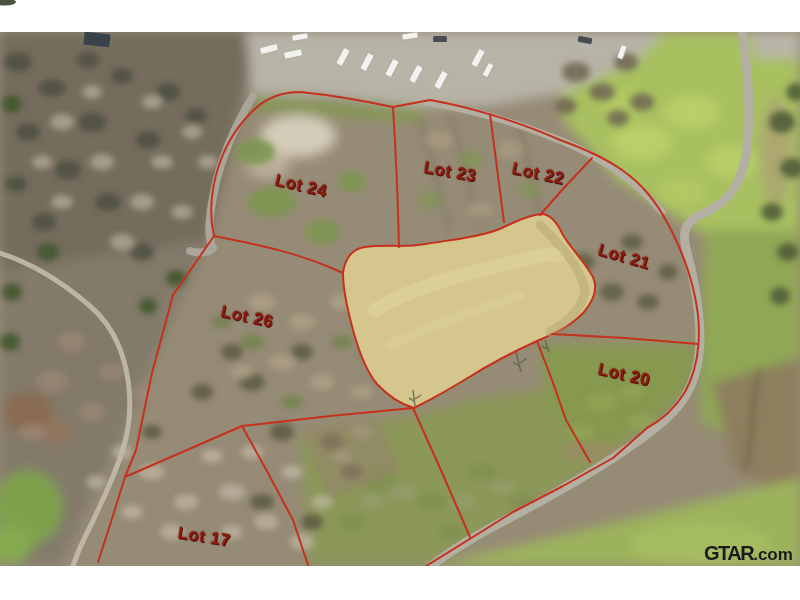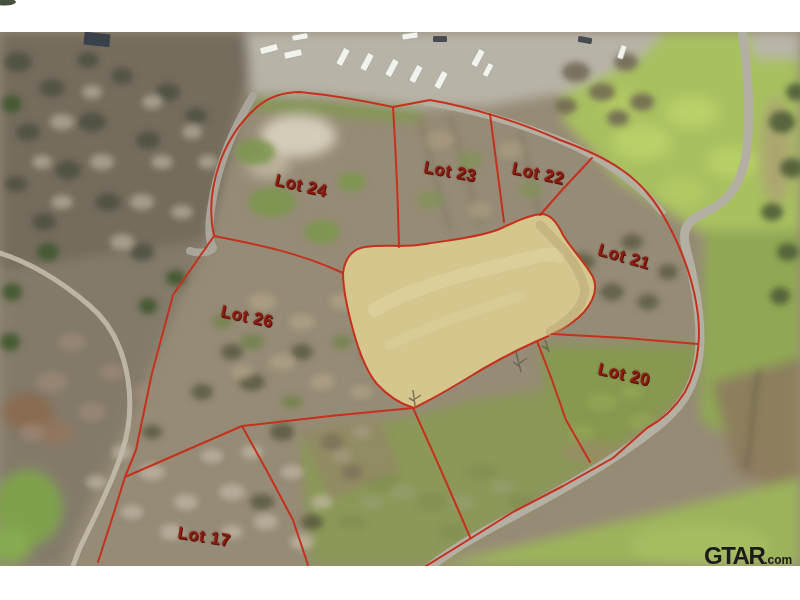--- a/index.html
+++ b/index.html
@@ -22,22 +22,22 @@
     user-select:none;
   }
   
   .watermark{
     position:absolute;
     left:704px;top:542px;
     display:flex;align-items:baseline;
     color:var(--watermark,#1b1b1b);
     user-select:none;
   }
-  .watermark .brand{font-weight:bold;font-size:24px;letter-spacing:-1.5px;}
-  .watermark .suffix{font-weight:bold;font-size:12px;letter-spacing:0;}
+  .watermark .brand{font-weight:bold;font-size:20px;letter-spacing:-1.5px;}
+  .watermark .suffix{font-weight:bold;font-size:17px;letter-spacing:0;}
 </style>
 </head>
 <body>
 
 <div class="stage">
 
   <svg width="800" height="600" viewBox="0 0 800 600">
     <defs>
       <clipPath id="photoClip">
           <rect x="0" y="32" width="800" height="534"></rect>

